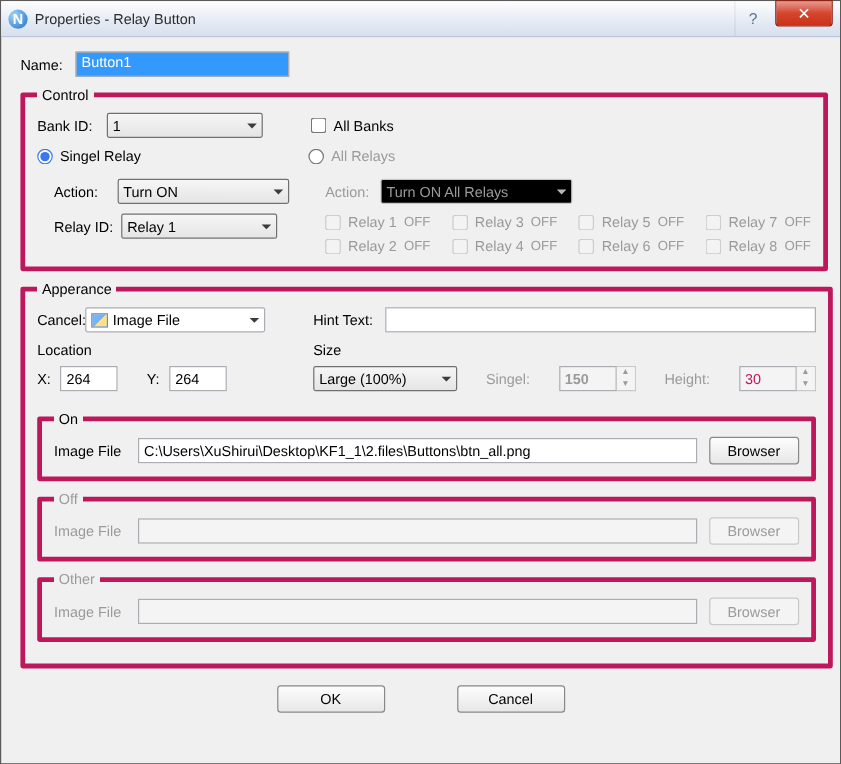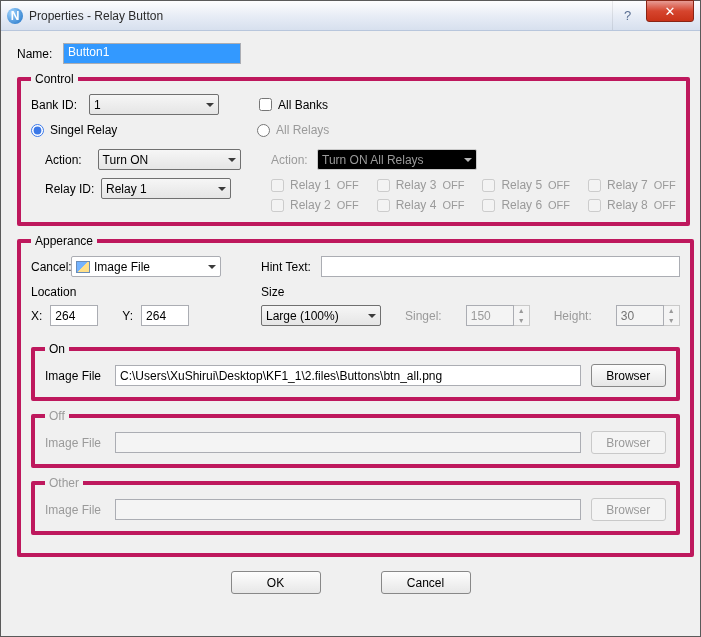--- a/index.html
+++ b/index.html
@@ -184,29 +184,29 @@
 
         <fieldset class="grp" style="flex:1; border:none; padding:0;">
           <div class="lbl" style="margin-bottom:6px">Size</div>
           <div class="row" style="margin:0; gap:24px;">
             <div class="dropdown" style="width:120px">
               <span>Large    (100%)</span>
                 <div class="dd-arrow"></div>
             </div>
             <span class="lbl disabled">Singel:</span>
             <div class="spin">
-              <input class="textin" disabled="" style="color: rgb(154, 154, 154); background: rgb(244, 244, 244);" value="150">
+              <input class="textin" disabled="" style="color: rgb(154, 154, 154); background: rgb(244, 244, 244); font-weight: bold;" value="150">
               <div class="spbtns">
                   <div>▲</div>
                   <div>▼</div>
                 </div>
             </div>
             <span class="lbl disabled">Height:</span>
             <div class="spin">
-              <input class="textin" disabled="" style="color: #737373; background: rgb(244, 244, 244);" value="30">
+              <input class="textin" disabled="" style="color: #be185d; background: rgb(244, 244, 244);" value="30">
               <div class="spbtns">
                   <div>▲</div>
                   <div>▼</div>
                 </div>
             </div>
           </div>
         </fieldset>
       </div>
 
       <fieldset class="grp" style="margin-top:8px;">

